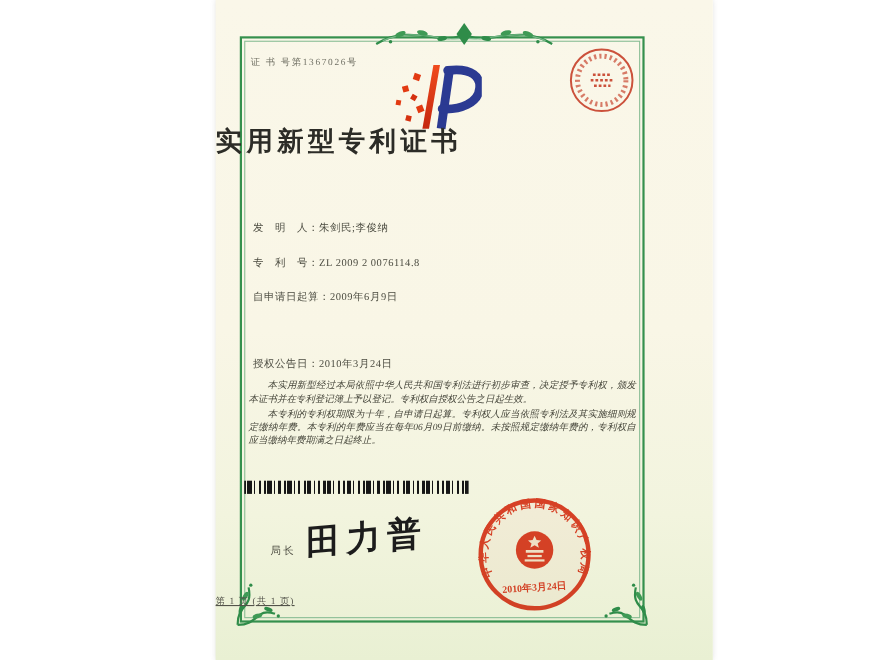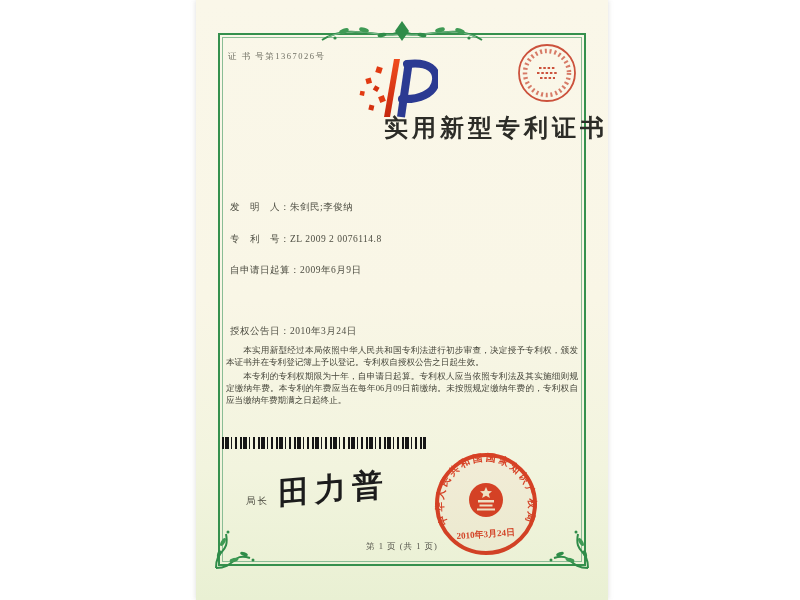--- a/index.html
+++ b/index.html
@@ -1,47 +1,47 @@
 <!DOCTYPE html>
 <html><head>
 <meta charset="utf-8">
 <style>
   html,body{margin:0;padding:0;}
   body{font-family:"Liberation Serif", serif;}
   .stage{position:relative;width:800px;height:600px;background:#ffffff;overflow:hidden;}
   .paper{
-    position:absolute;left:196px;top:0;width:412px;height:600px;
+    position:absolute;left:196px;top:0;width:452px;height:600px;
     background:linear-gradient(180deg,#faf7e9 0%,#f9f6e6 50%,#f2f4de 78%,#e9f0d3 100%);
     box-shadow:0 0 5px rgba(120,120,110,.25);
   }
   .frame{position:absolute;left:22px;top:33px;width:364px;height:529px;border:2px solid #35904d;}
   .frame-inner{position:absolute;inset:2px;border:1px solid #8abd95;}
   .ornament-top{position:absolute;left:50%;top:18px;transform:translateX(-50%);width:176px;height:30px;}
   .corner{position:absolute;width:50px;height:50px;}
   .corner.bl{left:14px;top:522px;}
   .corner.br{left:348px;top:522px;transform:scaleX(-1);}
   .cert-no{position:absolute;left:32px;top:51px;font-size:8.5px;letter-spacing:1.5px;color:#6f6f63;}
   .stamp{position:absolute;left:320px;top:42px;width:62px;height:62px;mix-blend-mode:multiply;opacity:.92;}
   .logo{position:absolute;left:162px;top:57px;width:80px;height:64px;}
-  .title{position:absolute;left:0;top:112px;width:100%;text-align:right;
+  .title{position:absolute;left:0;top:112px;width:100%;text-align:left;
     font-size:24px;font-weight:bold;color:#2c2c27;letter-spacing:4px;}
   .field{position:absolute;left:34px;font-size:9.5px;color:#4d4d42;letter-spacing:.5px;white-space:nowrap;}
-  .paras{position:absolute;left:30px;top:344px;width:352px;}
+  .paras{position:absolute;left:30px;top:344px;width:352px;font-style:italic;}
   .paras p{margin:0 0 2px 0;font-size:8.6px;line-height:12px;color:#45453a;text-align:justify;text-indent:2em;}
   .barcode{position:absolute;left:26px;top:437px;width:204px;height:12px;
     background:repeating-linear-gradient(90deg,
       #161616 0 2px,transparent 2px 3px,
       #161616 3px 7px,transparent 7px 9px,
       #161616 9px 10px,transparent 10px 13px,
       #161616 13px 15px,transparent 15px 18px);}
   .commissioner{position:absolute;left:50px;top:495px;font-size:9.5px;color:#4d4d42;letter-spacing:2px;text-align:center;}
   .signature{position:absolute;left:82px;top:468px;font-size:31px;font-weight:700;color:#1c1c1c;
     letter-spacing:6px;transform:rotate(-5deg) skewX(-5deg);white-space:nowrap;}
   .seal{position:absolute;left:236px;top:450px;width:108px;height:108px;mix-blend-mode:multiply;opacity:.95;}
-  .footer{position:absolute;left:0;top:541px;width:100%;text-align:center;font-size:8.5px;color:#53534a;letter-spacing:1px;}
+  .footer{position:absolute;left:0;top:541px;width:100%;font-size:8.5px;color:#53534a;letter-spacing:1px;text-decoration:underline;}
 </style>
 </head>
 <body>
 
 <div class="stage">
   <div class="paper">
 
     <div class="frame">
       <div class="frame-inner"></div>
     </div>

